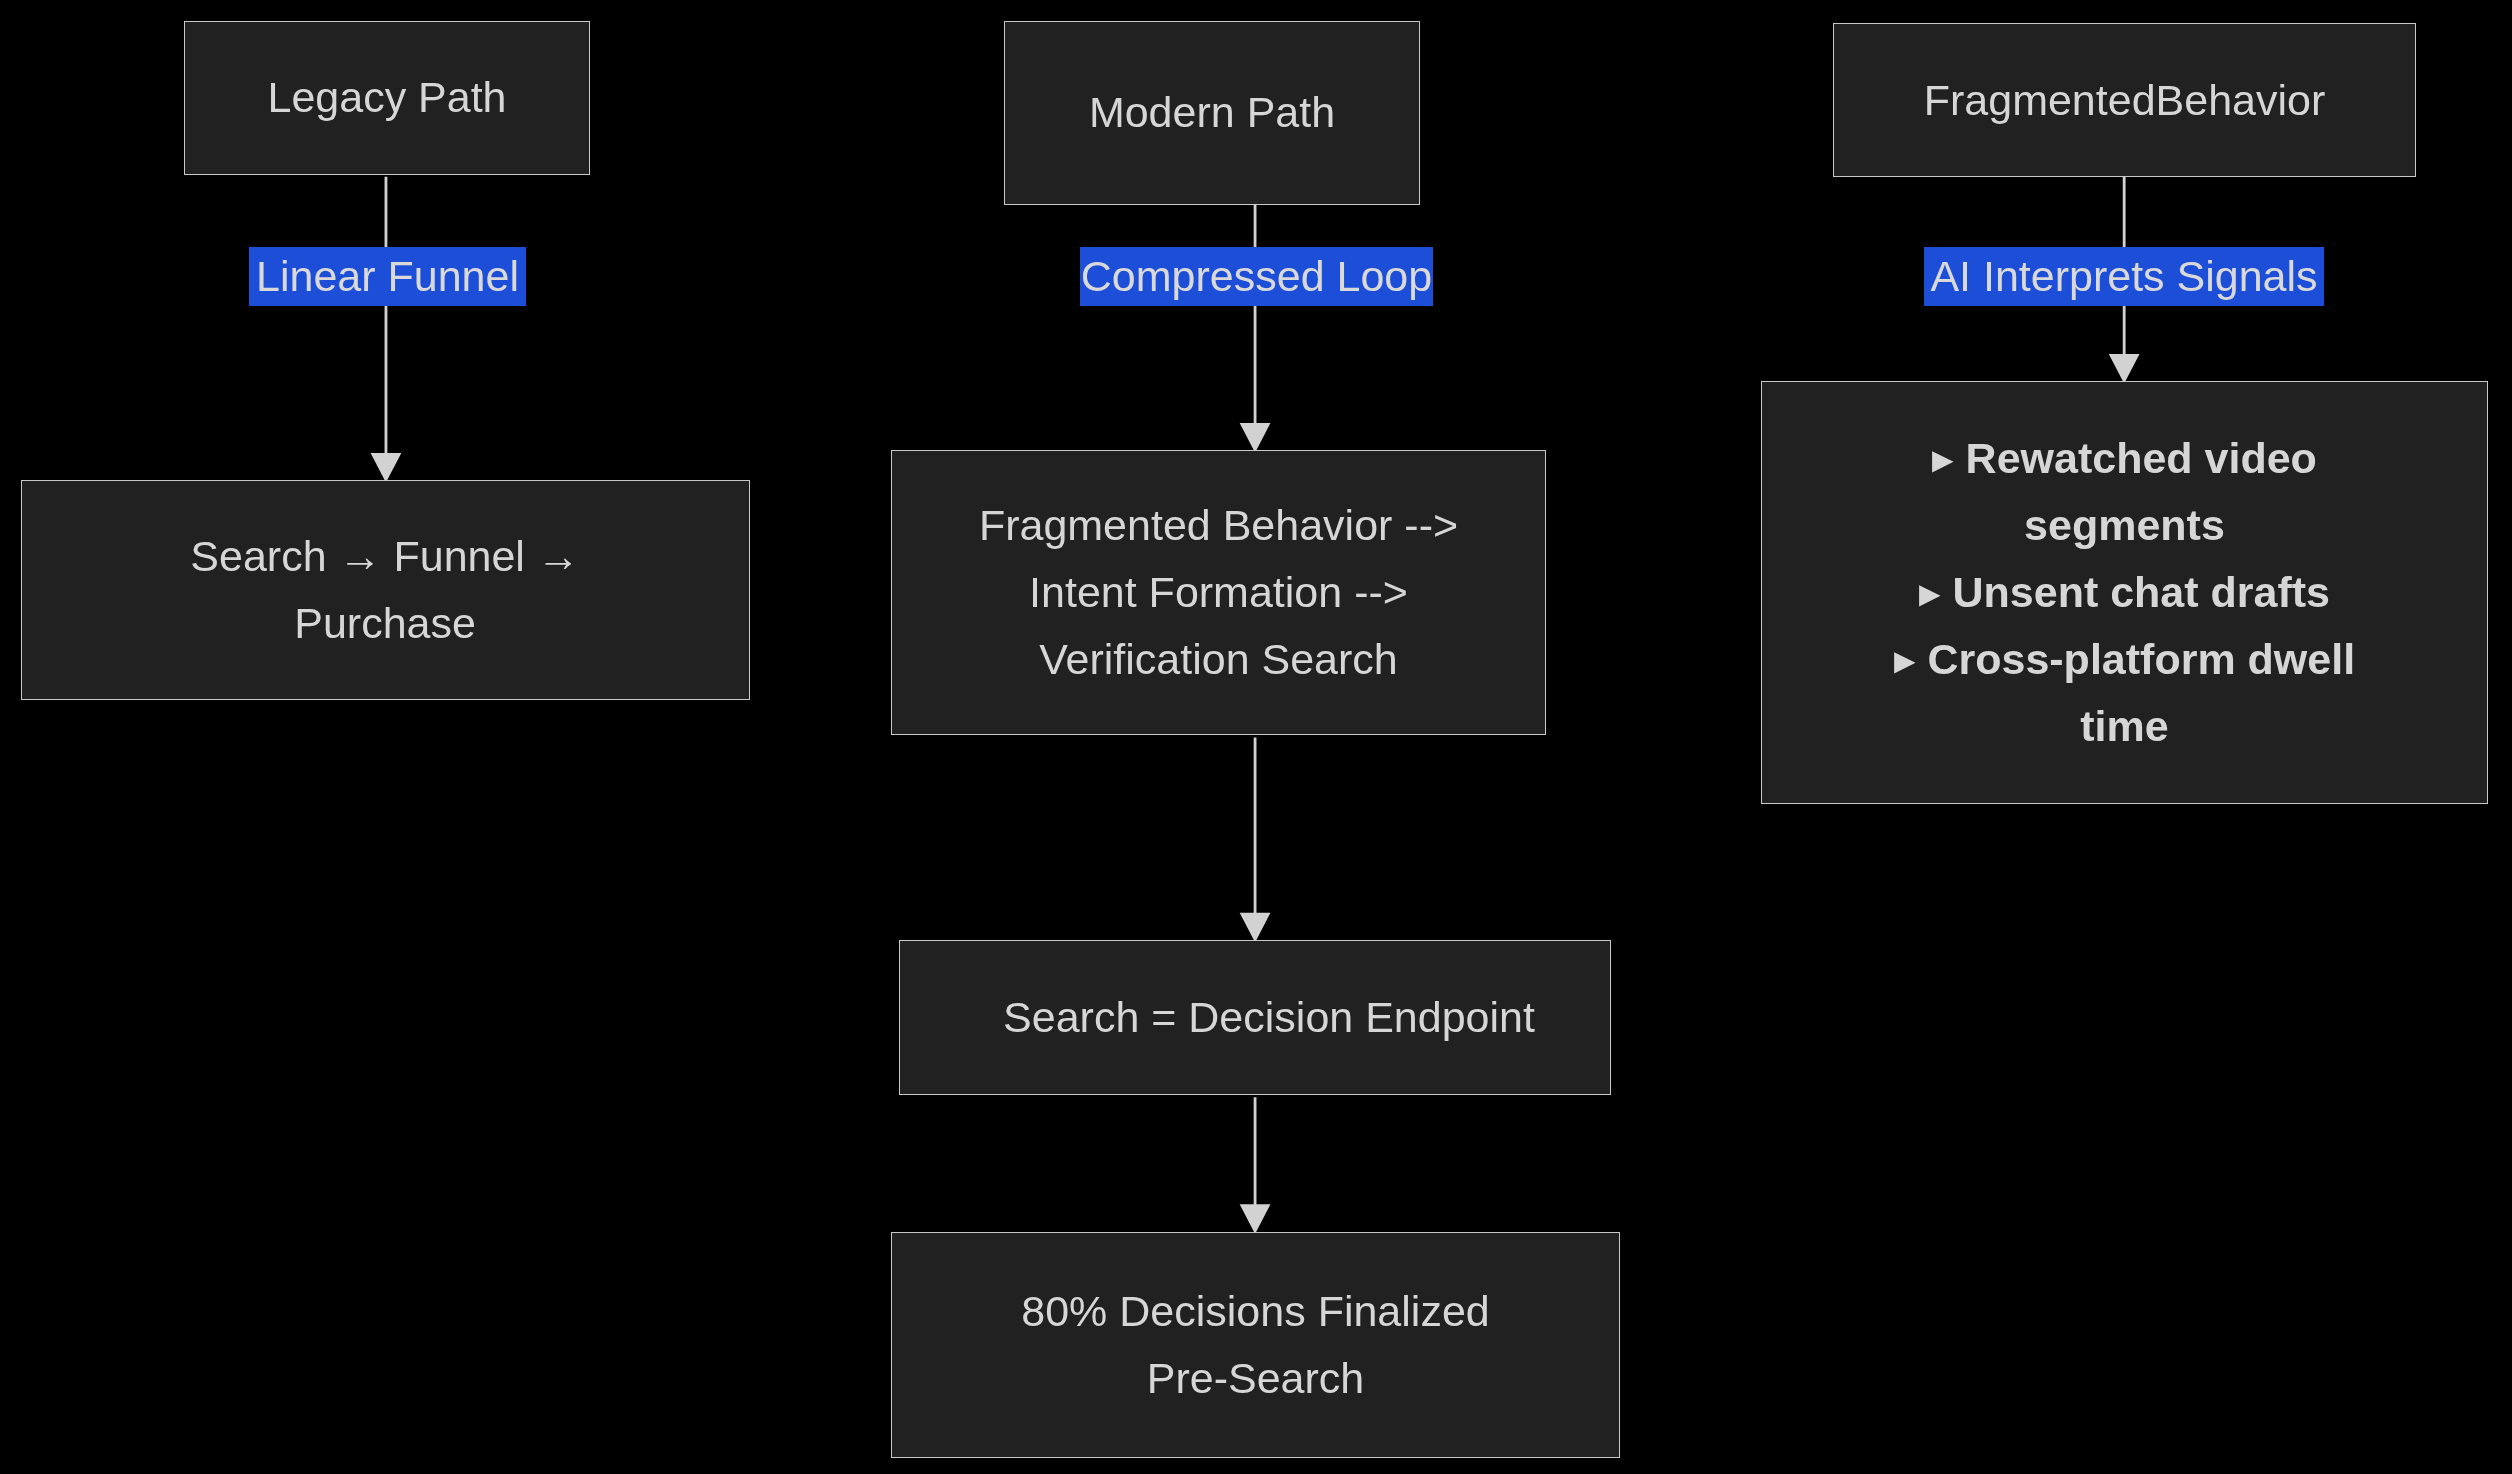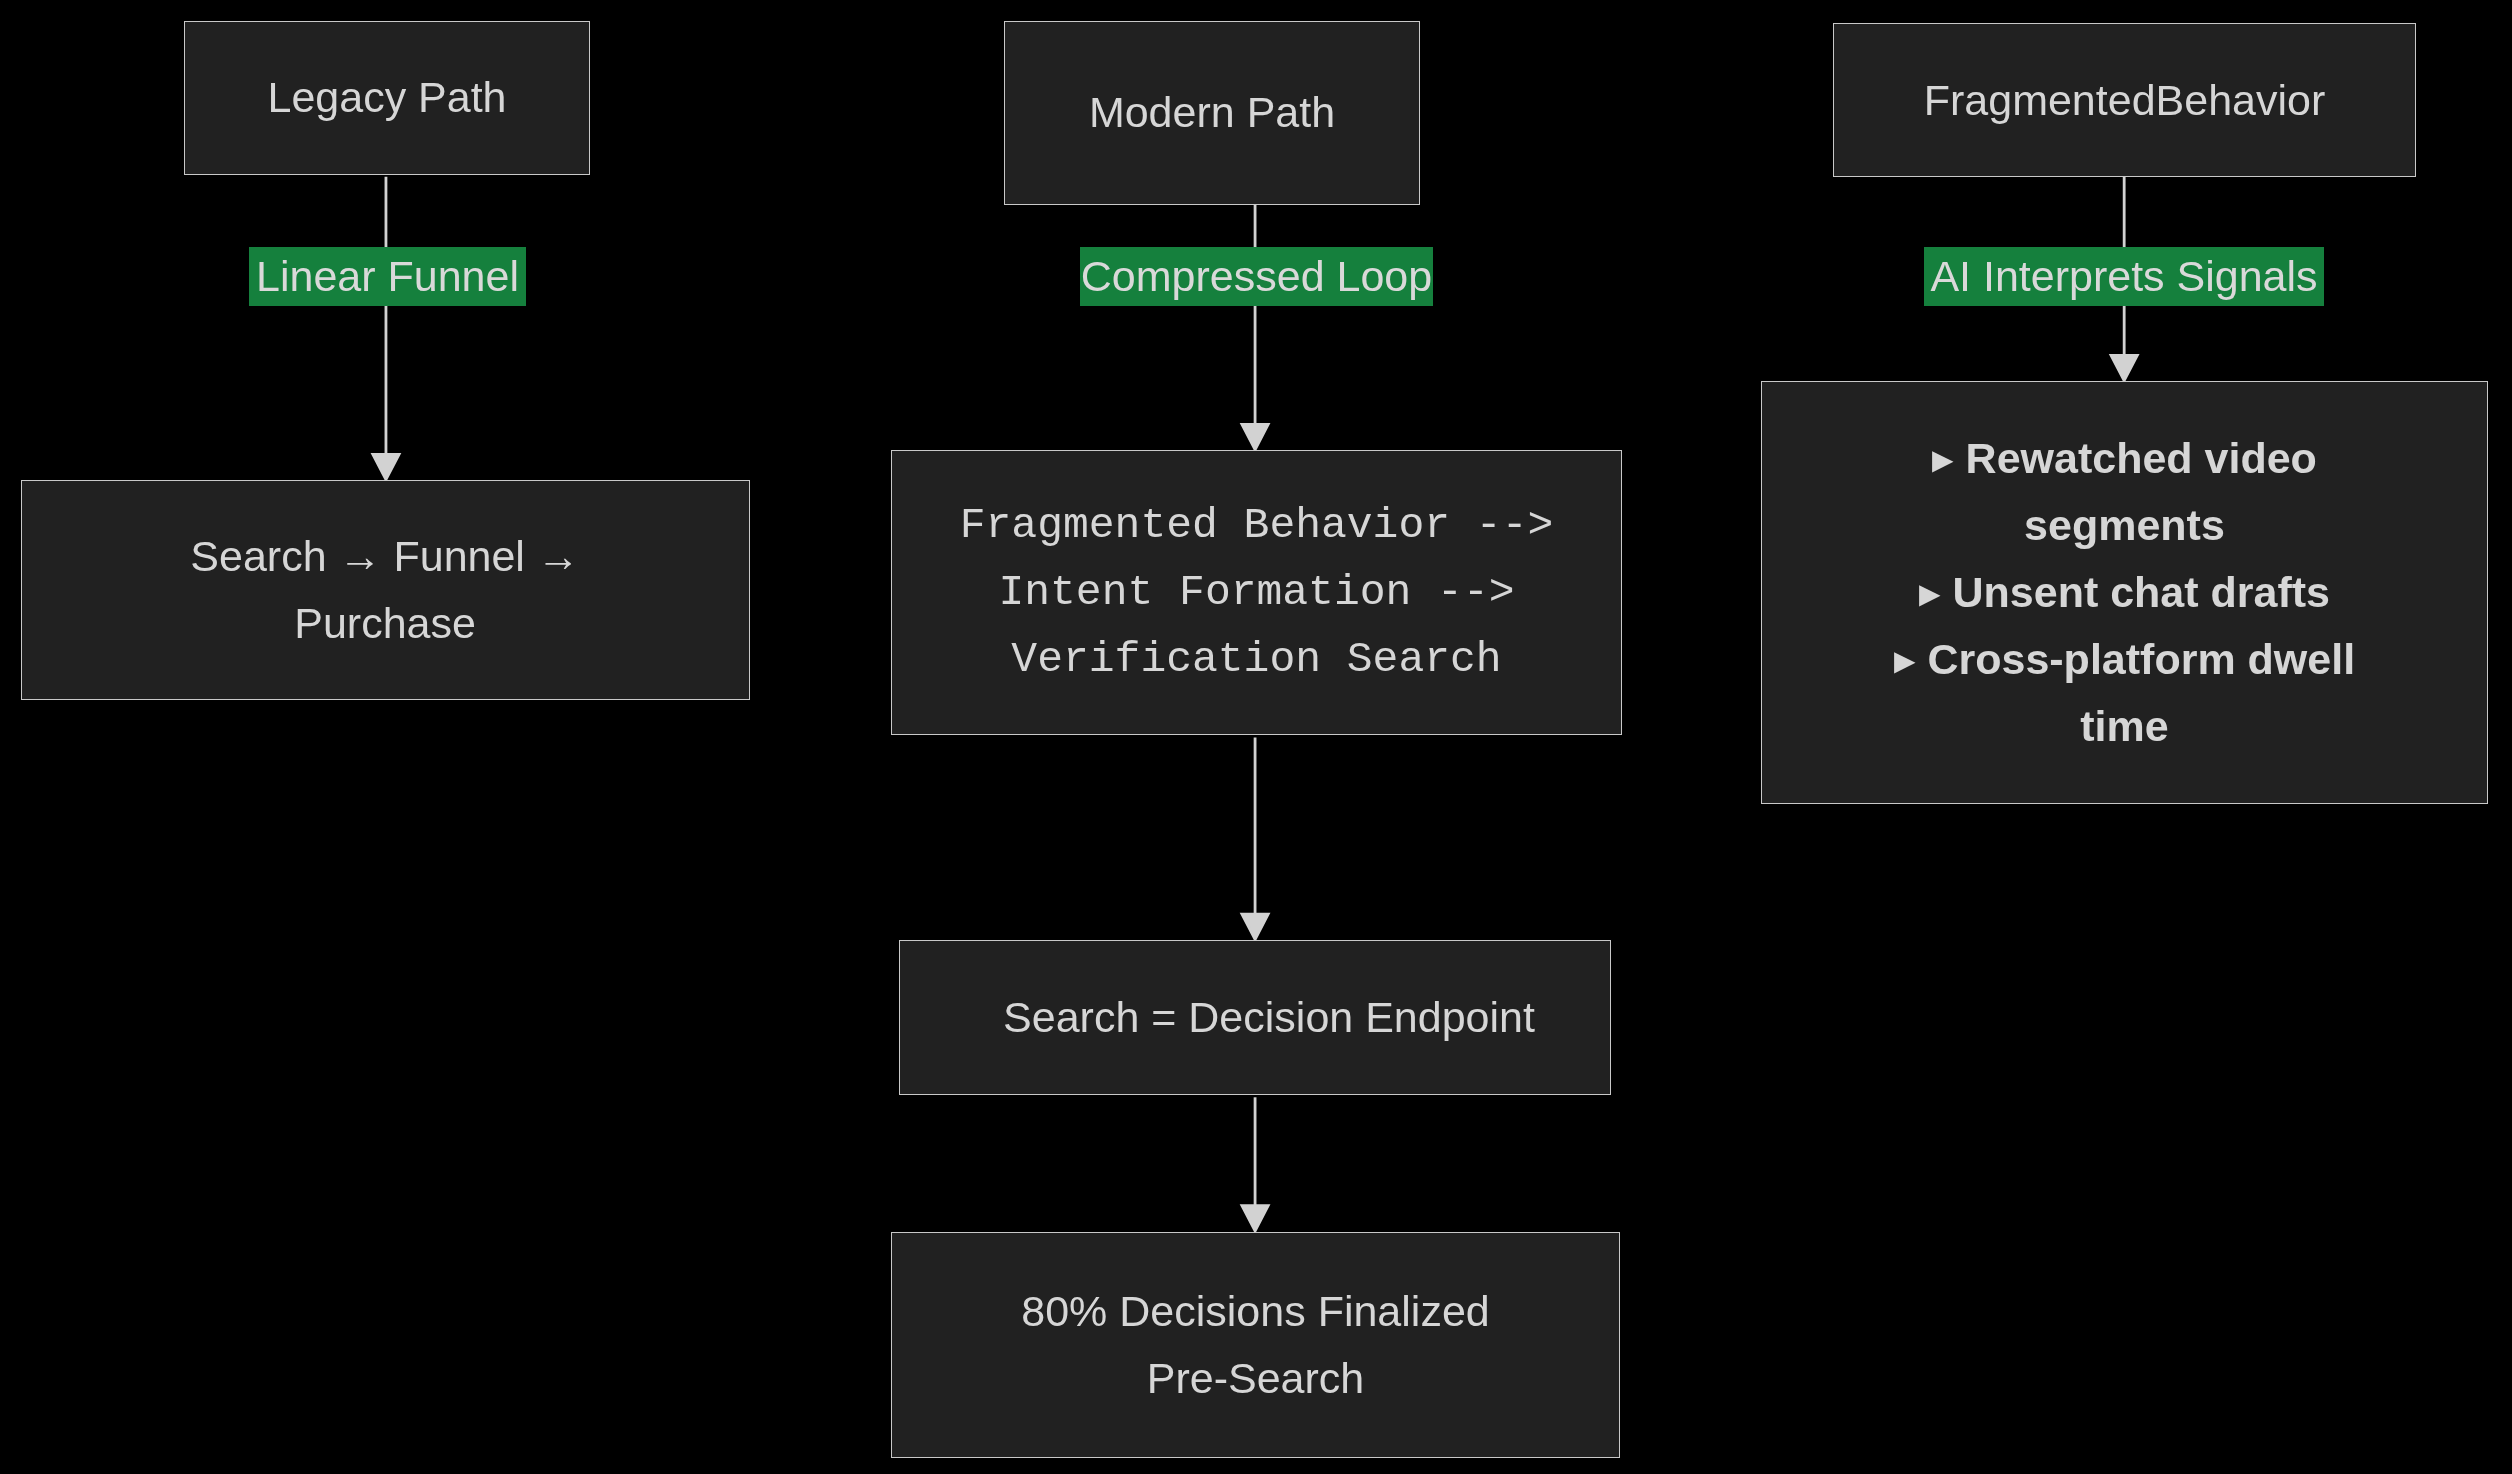--- a/index.html
+++ b/index.html
@@ -35,21 +35,21 @@
     display: flex;
     align-items: center;
     justify-content: center;
     text-align: center;
     white-space: pre-line;
     box-sizing: border-box;
   }
   .edge-label {
     position: absolute;
     z-index: 3;
-    background: #15803d;
+    background: #1d4ed8;
     color: #d9d9d9;
     font-size: 43px;
     line-height: 59px;
     display: flex;
     align-items: center;
     justify-content: center;
     text-align: center;
     white-space: nowrap;
     box-sizing: border-box;
   }
@@ -93,21 +93,21 @@
 
   <div class="edge-label" style="left:249px; top:247px; width:277px; height:59px;">Linear Funnel</div>
 
   <div class="node" style="left:20.6px; top:480px; width:729px; height:220px;">Search → Funnel →
 Purchase</div>
 
   <div class="node" style="left:1004px; top:20.6px; width:416px; height:184px;">Modern Path</div>
 
   <div class="edge-label" style="left:1080px; top:247px; width:353px; height:59px;">Compressed Loop</div>
 
-  <div class="node" style="left:891px; top:450px; width:731px; height:285px;font-family:Liberation Mono, monospace;">Fragmented Behavior --&gt;
+  <div class="node" style="left:891px; top:450px; width:655px; height:285px;">Fragmented Behavior --&gt;
 Intent Formation --&gt;
 Verification Search</div>
 
   <div class="node" style="left:899px; top:940px; width:712px; height:155px;padding-left:28px;">Search = Decision Endpoint</div>
 
   <div class="node" style="left:891px; top:1232px; width:729px; height:226px;">80% Decisions Finalized
 Pre-Search</div>
 
   <div class="node" style="left:1833px; top:23px; width:583px; height:154px;">FragmentedBehavior</div>
 

